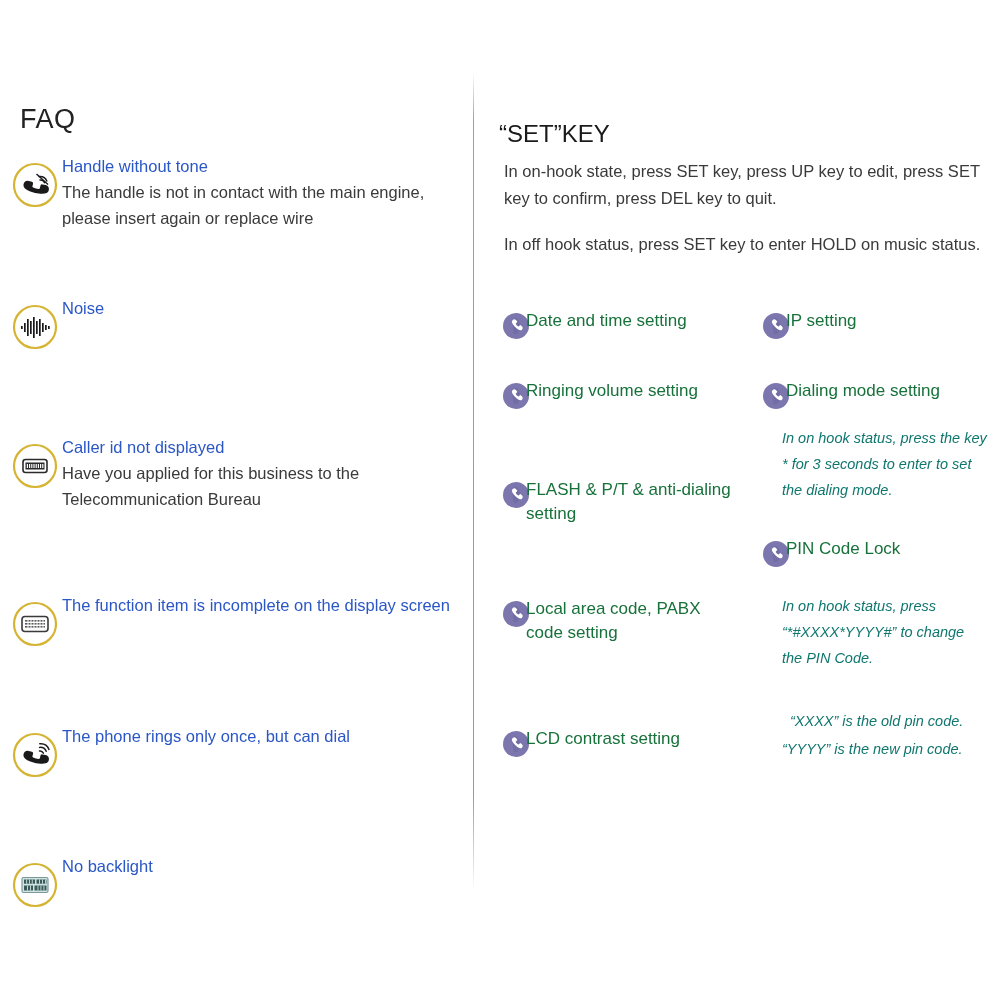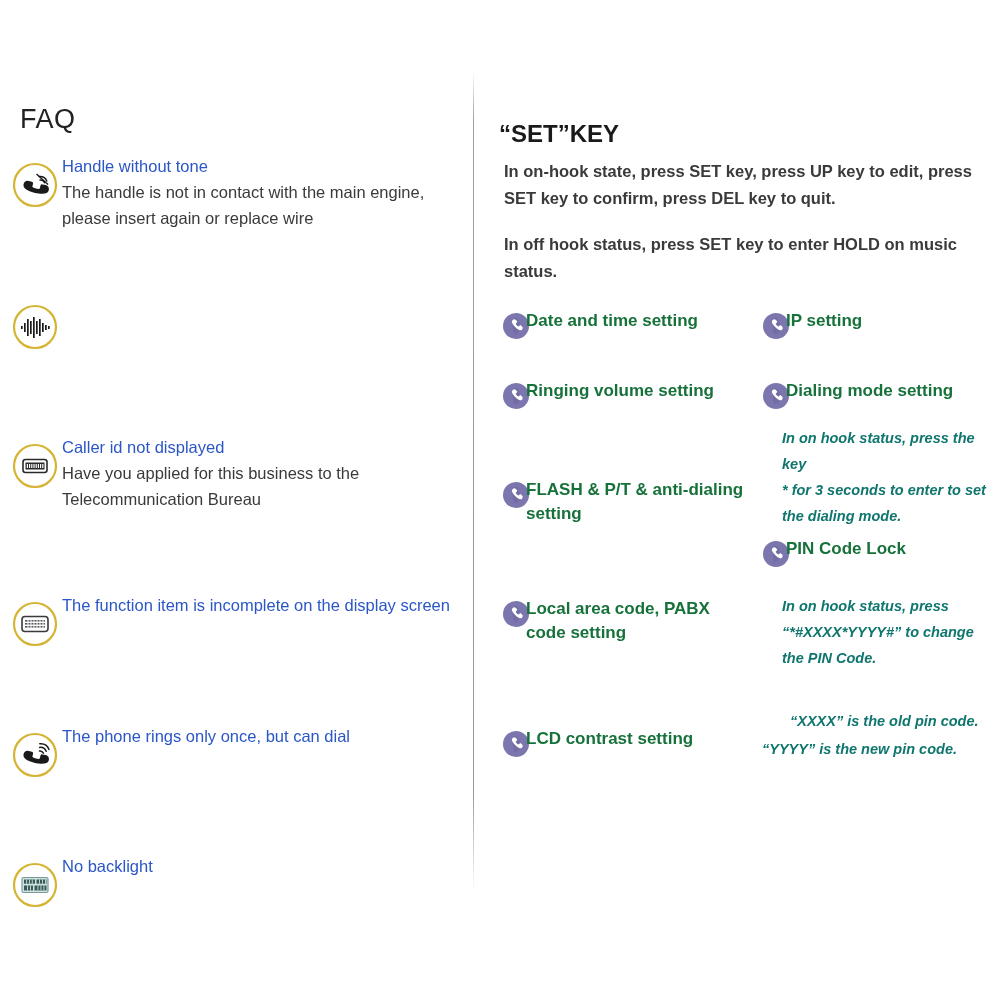--- a/index.html
+++ b/index.html
@@ -43,21 +43,20 @@
     top: 0px;
     width: 473px;
     height: 1000px;
   }
   .col-right {
     position: absolute;
     left: 474px;
     top: 0px;
     width: 526px;
     height: 728px;
-    font-weight: bold;
   }
 
   
   .faq-title {
     position: absolute;
     left: 20px;
     top: 106px;
     font-size: 27px;
     color: #222222;
     letter-spacing: 0.5px;
@@ -187,20 +186,21 @@
             <rect x="21" y="13" width="1.7" height="21"></rect>
             <rect x="24" y="17" width="1.7" height="13"></rect>
             <rect x="27" y="15" width="1.7" height="17"></rect>
             <rect x="30" y="19" width="1.7" height="9"></rect>
             <rect x="33" y="21" width="1.7" height="5"></rect>
             <rect x="36" y="22" width="1.7" height="3"></rect>
           </g>
         </svg>
       </span>
       <div class="faq-body">
+        <p class="faq-q">Noise</p>
       </div>
     </div>
 
     <div class="faq-item" style="top:443px;">
       <span class="faq-icon">
         <svg width="46" height="46" viewBox="0 0 46 46">
           <circle cx="23" cy="23" r="21" fill="#ffffff" stroke="#d6b433" stroke-width="2.2"></circle>
           <rect x="11" y="16.5" width="24" height="13" rx="2.5" fill="#ffffff" stroke="#2a2a2a" stroke-width="1.6"></rect>
           <rect x="13.5" y="19.5" width="19" height="7" fill="#2a2a2a"></rect>
           <g fill="#ffffff">
@@ -398,17 +398,17 @@
         </svg>
       </span>
       <span class="set-label nowrap">PIN Code Lock</span>
     </div>
 
     <div class="set-note" style="left:308px; top:593px; width:216px; white-space:pre-line;">In on hook status, press
 “*#XXXX*YYYY#” to change
 the  PIN Code.</div>
 
     <div class="set-note" style="left:316px; top:708px; width:216px;">“XXXX” is the old pin code.</div>
-    <div class="set-note" style="left:288px; top:736px; width:216px;">“YYYY” is the new pin code.</div>
+    <div class="set-note" style="left:308px; top:736px; width:216px;">“YYYY” is the new pin code.</div>
 
   </div>
 
 </div>
 
 </body></html>

